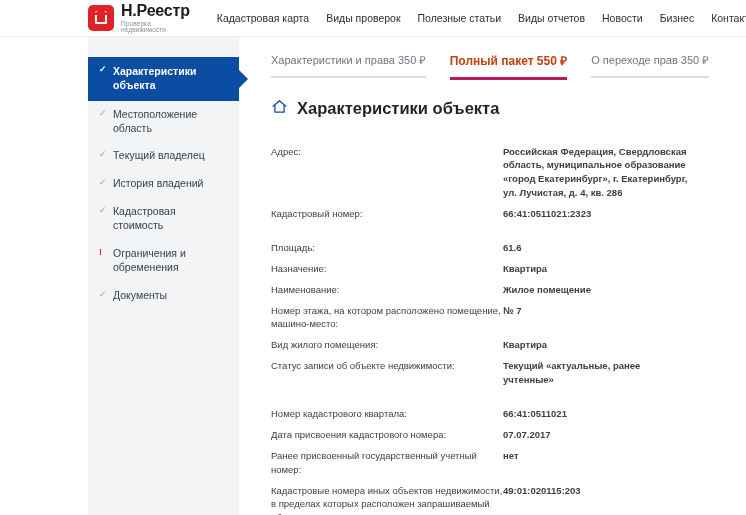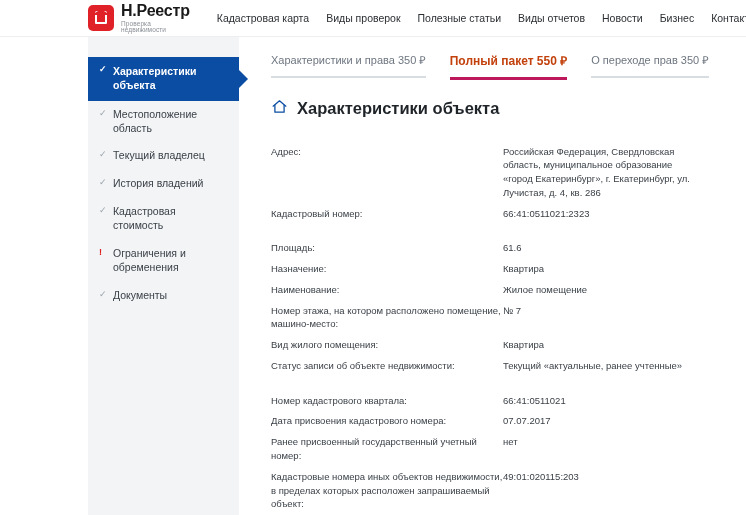--- a/index.html
+++ b/index.html
@@ -170,21 +170,21 @@
     border-collapse: collapse;
   }
   table.props td {
     font-size: 9.5px;
     color: #3b4148;
     vertical-align: top;
     padding: 3.5px 0;
     line-height: 1.45;
   }
   td.k { width: 232px; padding-right: 10px; }
-  td.v { color: #2b3036; }
+  td.v { color: #2b3036; font-weight: bold; }
   .block-sep { height: 14px; }
 </style>
 </head>
 <body>
 
 <div class="page">
 
   <div class="topbar">
     <div class="logo-wrap">
       <span class="logo-mark"></span>

